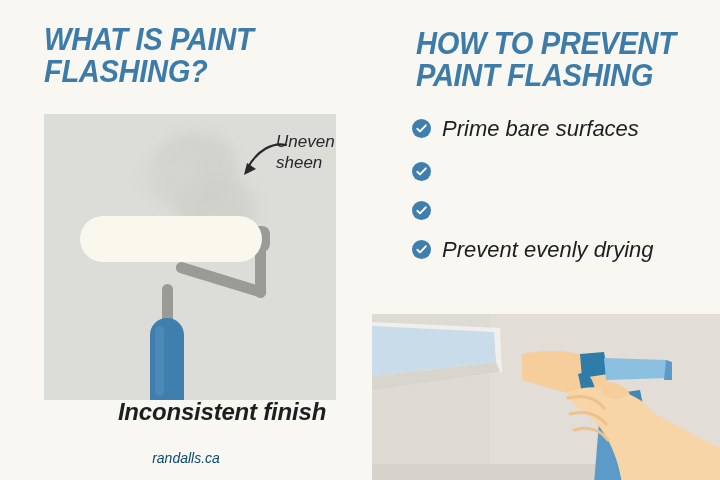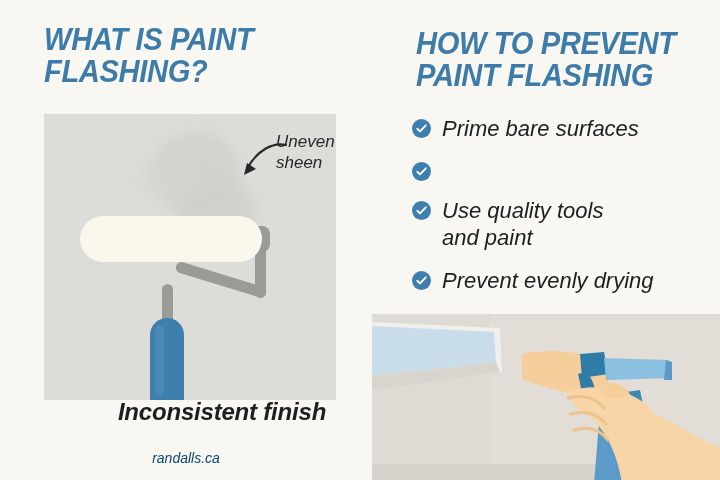--- a/index.html
+++ b/index.html
@@ -181,22 +181,20 @@
           </svg>
         </span>
       </div>
 
       <div class="item">
         <span class="check">
           <svg width="13" height="13" viewBox="0 0 13 13">
             <path d="M2.3 6.8 L5 9.4 L10.8 3.3" stroke="#ffffff" stroke-width="1.9" fill="none" stroke-linecap="round" stroke-linejoin="round"></path>
           </svg>
         </span>
-        <span class="item-label">Use quality tools
-and paint</span>
       </div>
 
       <div class="item">
         <span class="check">
           <svg width="13" height="13" viewBox="0 0 13 13">
             <path d="M2.3 6.8 L5 9.4 L10.8 3.3" stroke="#ffffff" stroke-width="1.9" fill="none" stroke-linecap="round" stroke-linejoin="round"></path>
           </svg>
         </span>
         <span class="item-label">Prevent evenly drying</span>
       </div>

